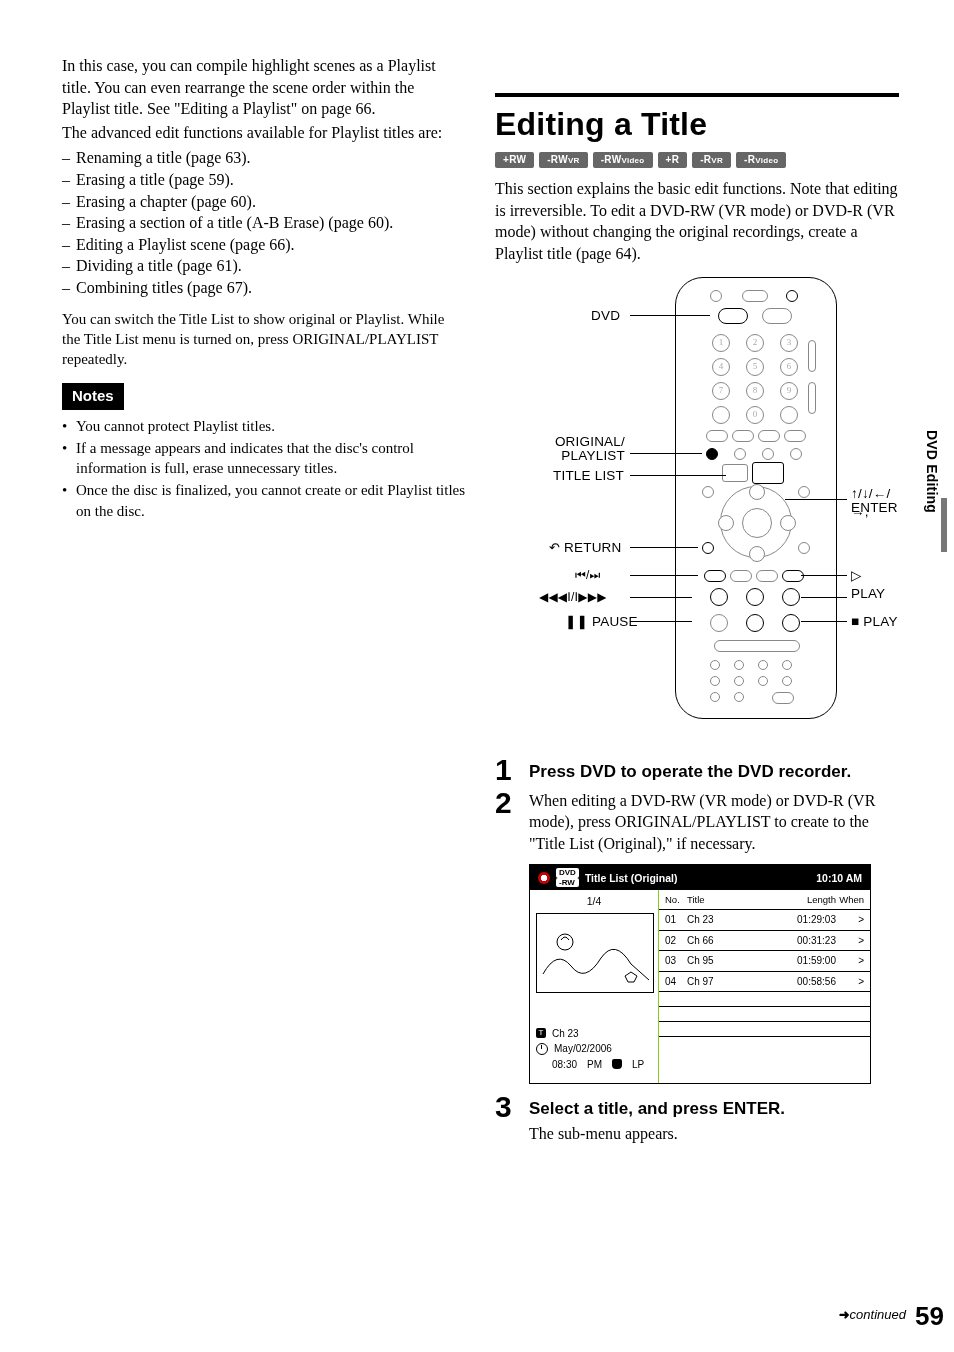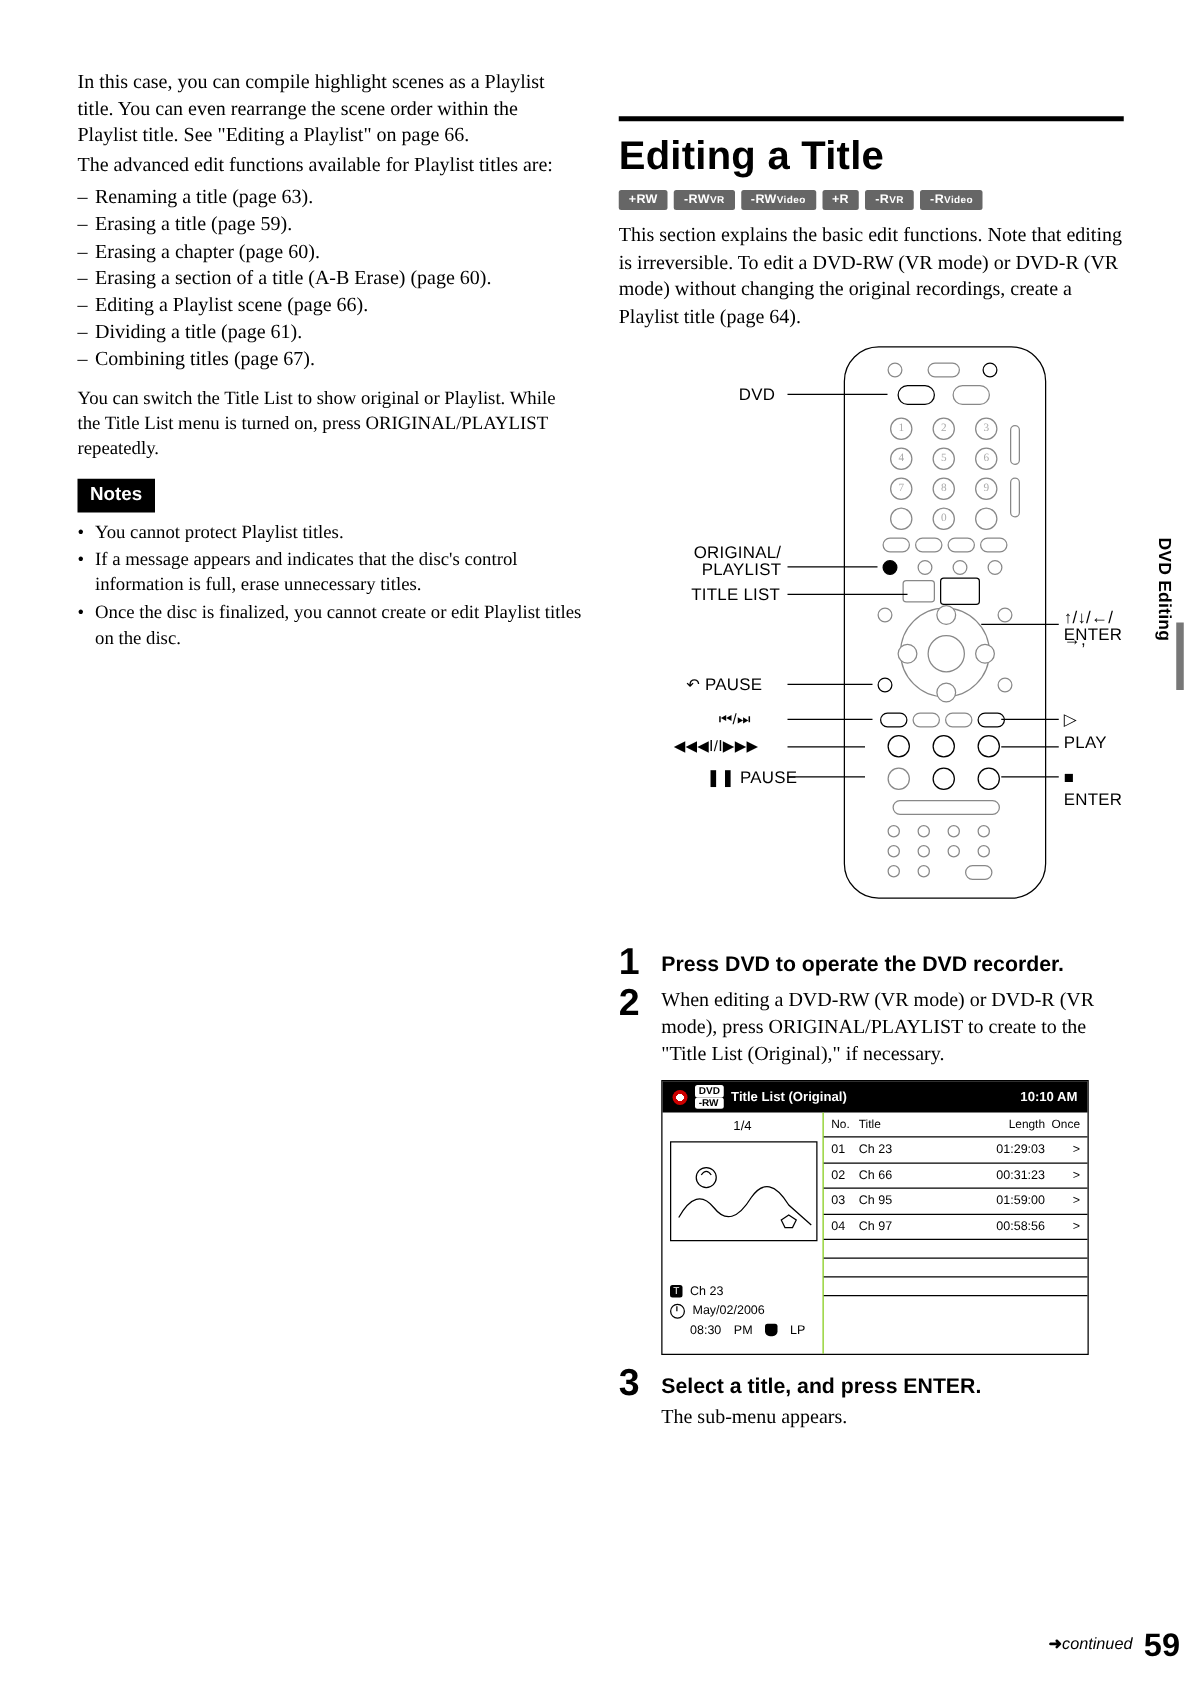--- a/index.html
+++ b/index.html
@@ -447,29 +447,29 @@
         <div class="lead" style="left:306px; top:298px; width:46px;"></div>
         <div class="lead" style="left:135px; top:320px; width:62px;"></div>
         <div class="lead" style="left:135px; top:344px; width:62px;"></div>
         <div class="lead" style="left:306px; top:320px; width:46px;"></div>
         <div class="lead" style="left:306px; top:344px; width:46px;"></div>
 
         <div class="remote-label" style="left:96px; top:30px;">DVD</div>
         <div class="remote-label" style="left:58px; top:156px; text-align:right; width:72px;">ORIGINAL/</div>
         <div class="remote-label" style="left:58px; top:170px; text-align:right; width:72px;">PLAYLIST</div>
         <div class="remote-label" style="left:58px; top:190px;">TITLE LIST</div>
-        <div class="remote-label" style="left:54px; top:262px;"><span class="ret-icon">↶</span> <span>PAUSE</span></div>
+        <div class="remote-label" style="left:54px; top:262px;"><span class="ret-icon">↶</span> <span>RETURN</span></div>
         <div class="remote-label sym" style="left:80px; top:290px;">⏮/⏭</div>
         <div class="remote-label sym" style="left:44px; top:312px;">◀◀◀Ⅰ/Ⅰ▶▶▶</div>
         <div class="remote-label" style="left:70px; top:336px;">❚❚ PAUSE</div>
 
         <div class="remote-label lbl-right" style="left:356px; top:208px;">↑/↓/←/→,</div>
         <div class="remote-label lbl-right" style="left:356px; top:222px;">ENTER</div>
         <div class="remote-label lbl-right" style="left:356px; top:290px;">▷ PLAY</div>
-        <div class="remote-label lbl-right" style="left:356px; top:336px;">■ ENTER</div>
+        <div class="remote-label lbl-right" style="left:356px; top:336px;">■ PLAY</div>
       </div>
 
       <div class="step">
         <div class="step-num">1</div>
         <div class="step-body">
           <div class="step-title">Press DVD to operate the DVD recorder.</div>
         </div>
       </div>
       <div class="step">
         <div class="step-num">2</div>
@@ -514,21 +514,21 @@
                     <span class="bell-icon"></span>
                     <span>LP</span>
                   </div>
                 </div>
               </div>
               <div class="osd-right">
                 <div class="osd-colhead">
                   <span class="c1">No.</span>
                   <span class="c2">Title</span>
                   <span class="c3">Length</span>
-                  <span class="c4">Once</span>
+                  <span class="c4">When</span>
                 </div>
                 <div class="osd-row">
                   <span class="c1">01</span>
                   <span class="c2">Ch 23</span>
                   <span class="c3">01:29:03</span>
                   <span class="c4">&gt;</span>
                 </div>
                 <div class="osd-row">
                   <span class="c1">02</span>
                   <span class="c2">Ch 66</span>

